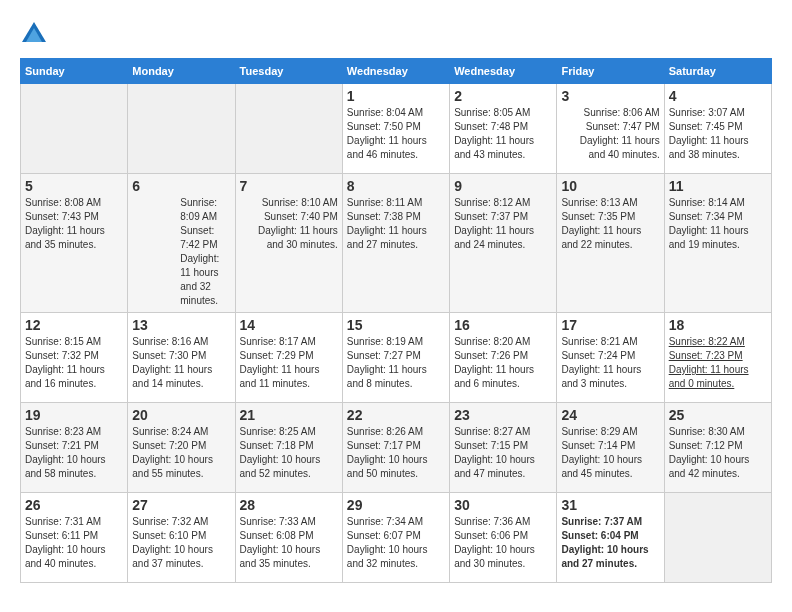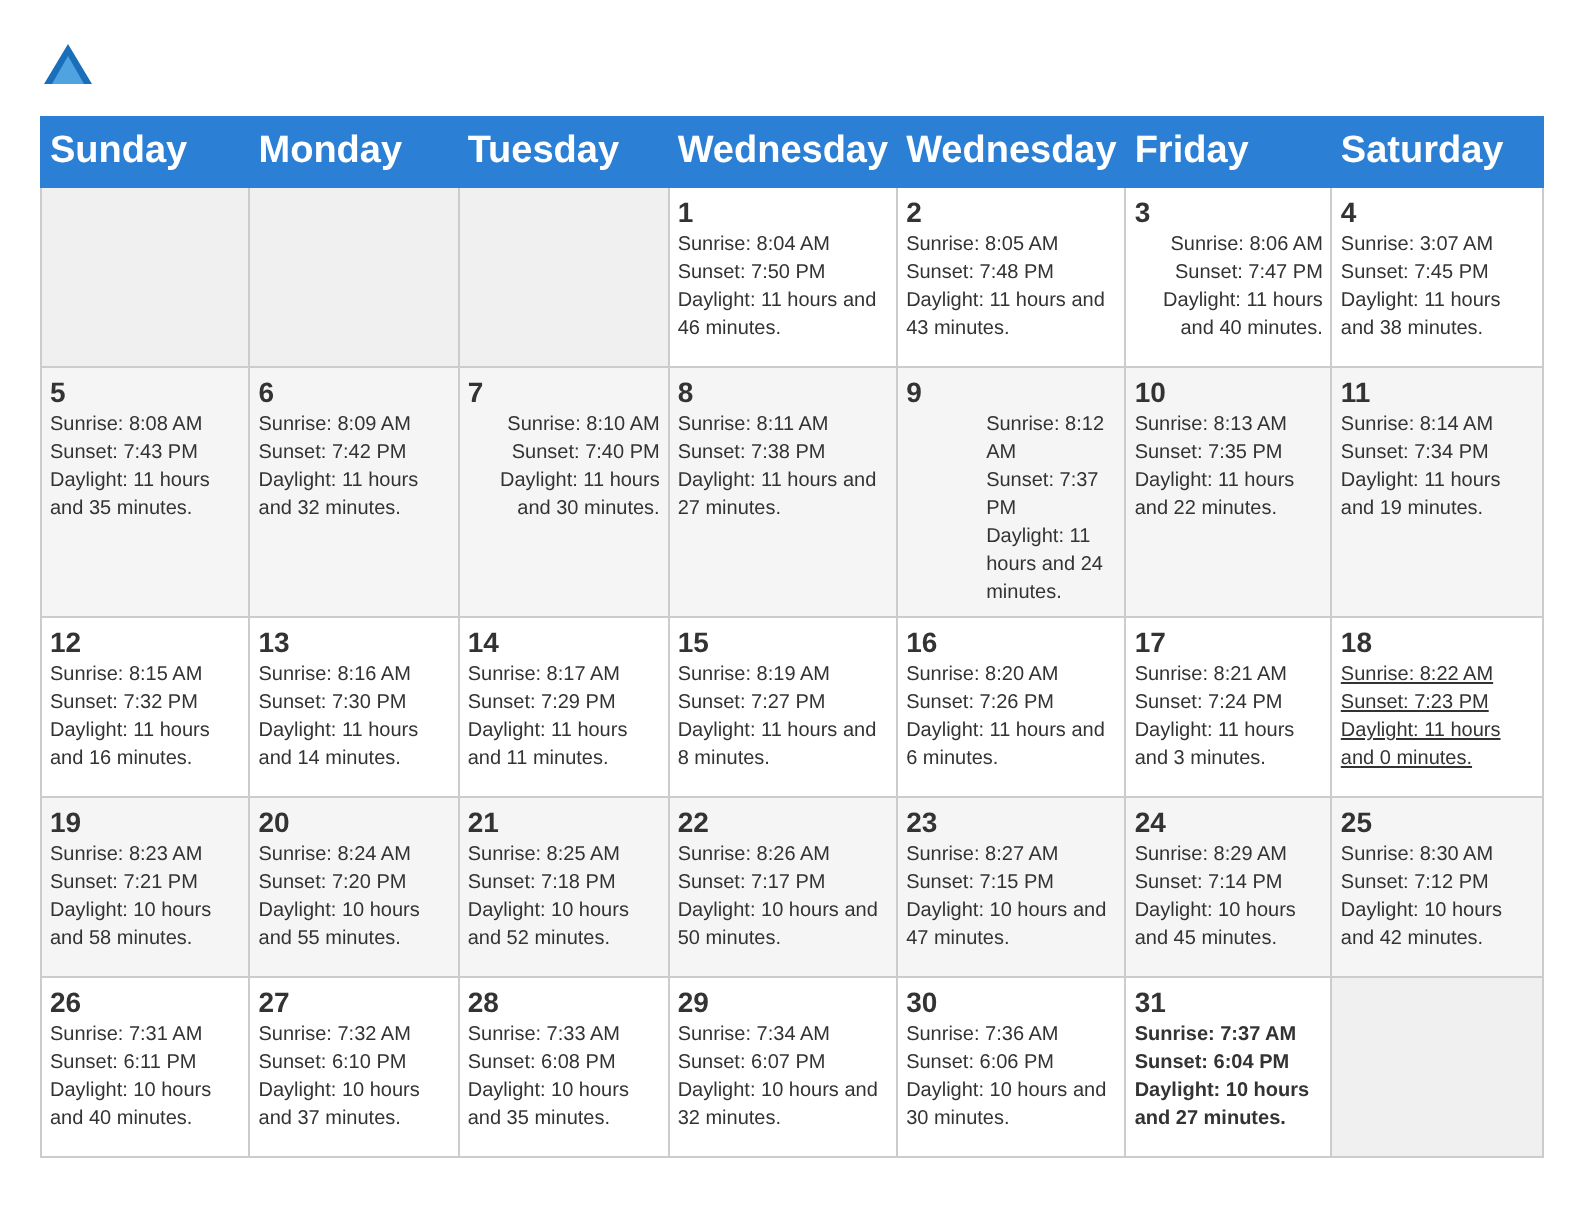--- a/index.html
+++ b/index.html
@@ -55,21 +55,21 @@
     table {
       width: 100%;
       border-collapse: collapse;
       font-size: 11px;
     }
     thead tr th {
       background: #2b7fd4;
       color: #fff;
       padding: 6px 4px;
       text-align: left;
-      font-size: 19px;
+      font-size: 11px;
       font-weight: bold;
       border: 1px solid #2b7fd4;
     }
     tbody tr td {
       border: 1px solid #ccc;
       vertical-align: top;
       padding: 4px;
       width: calc(100%/7);
       height: 90px;
     }
@@ -162,39 +162,39 @@
       </tr>
       <tr>
         <td>
           <span class="day-num">5</span>
           <div class="day-info" style="white-space: pre-line;">Sunrise: 8:08 AM
 Sunset: 7:43 PM
 Daylight: 11 hours and 35 minutes.</div>
         </td>
         <td>
           <span class="day-num">6</span>
-          <div class="day-info" style="white-space: pre-line;">Sunrise: 8:09 AM
+          <div class="day-info" style="white-space: pre-line; margin-left: 48px;">Sunrise: 8:09 AM
 Sunset: 7:42 PM
 Daylight: 11 hours and 32 minutes.</div>
         </td>
         <td>
           <span class="day-num">7</span>
           <div class="day-info" style="white-space: pre-line; text-align: right;">Sunrise: 8:10 AM
 Sunset: 7:40 PM
 Daylight: 11 hours and 30 minutes.</div>
         </td>
         <td>
           <span class="day-num">8</span>
           <div class="day-info" style="white-space: pre-line;">Sunrise: 8:11 AM
 Sunset: 7:38 PM
 Daylight: 11 hours and 27 minutes.</div>
         </td>
         <td>
           <span class="day-num">9</span>
-          <div class="day-info" style="white-space: pre-line; margin-left: 40px;">Sunrise: 8:12 AM
+          <div class="day-info" style="white-space: pre-line;">Sunrise: 8:12 AM
 Sunset: 7:37 PM
 Daylight: 11 hours and 24 minutes.</div>
         </td>
         <td>
           <span class="day-num">10</span>
           <div class="day-info" style="white-space: pre-line;">Sunrise: 8:13 AM
 Sunset: 7:35 PM
 Daylight: 11 hours and 22 minutes.</div>
         </td>
         <td>

